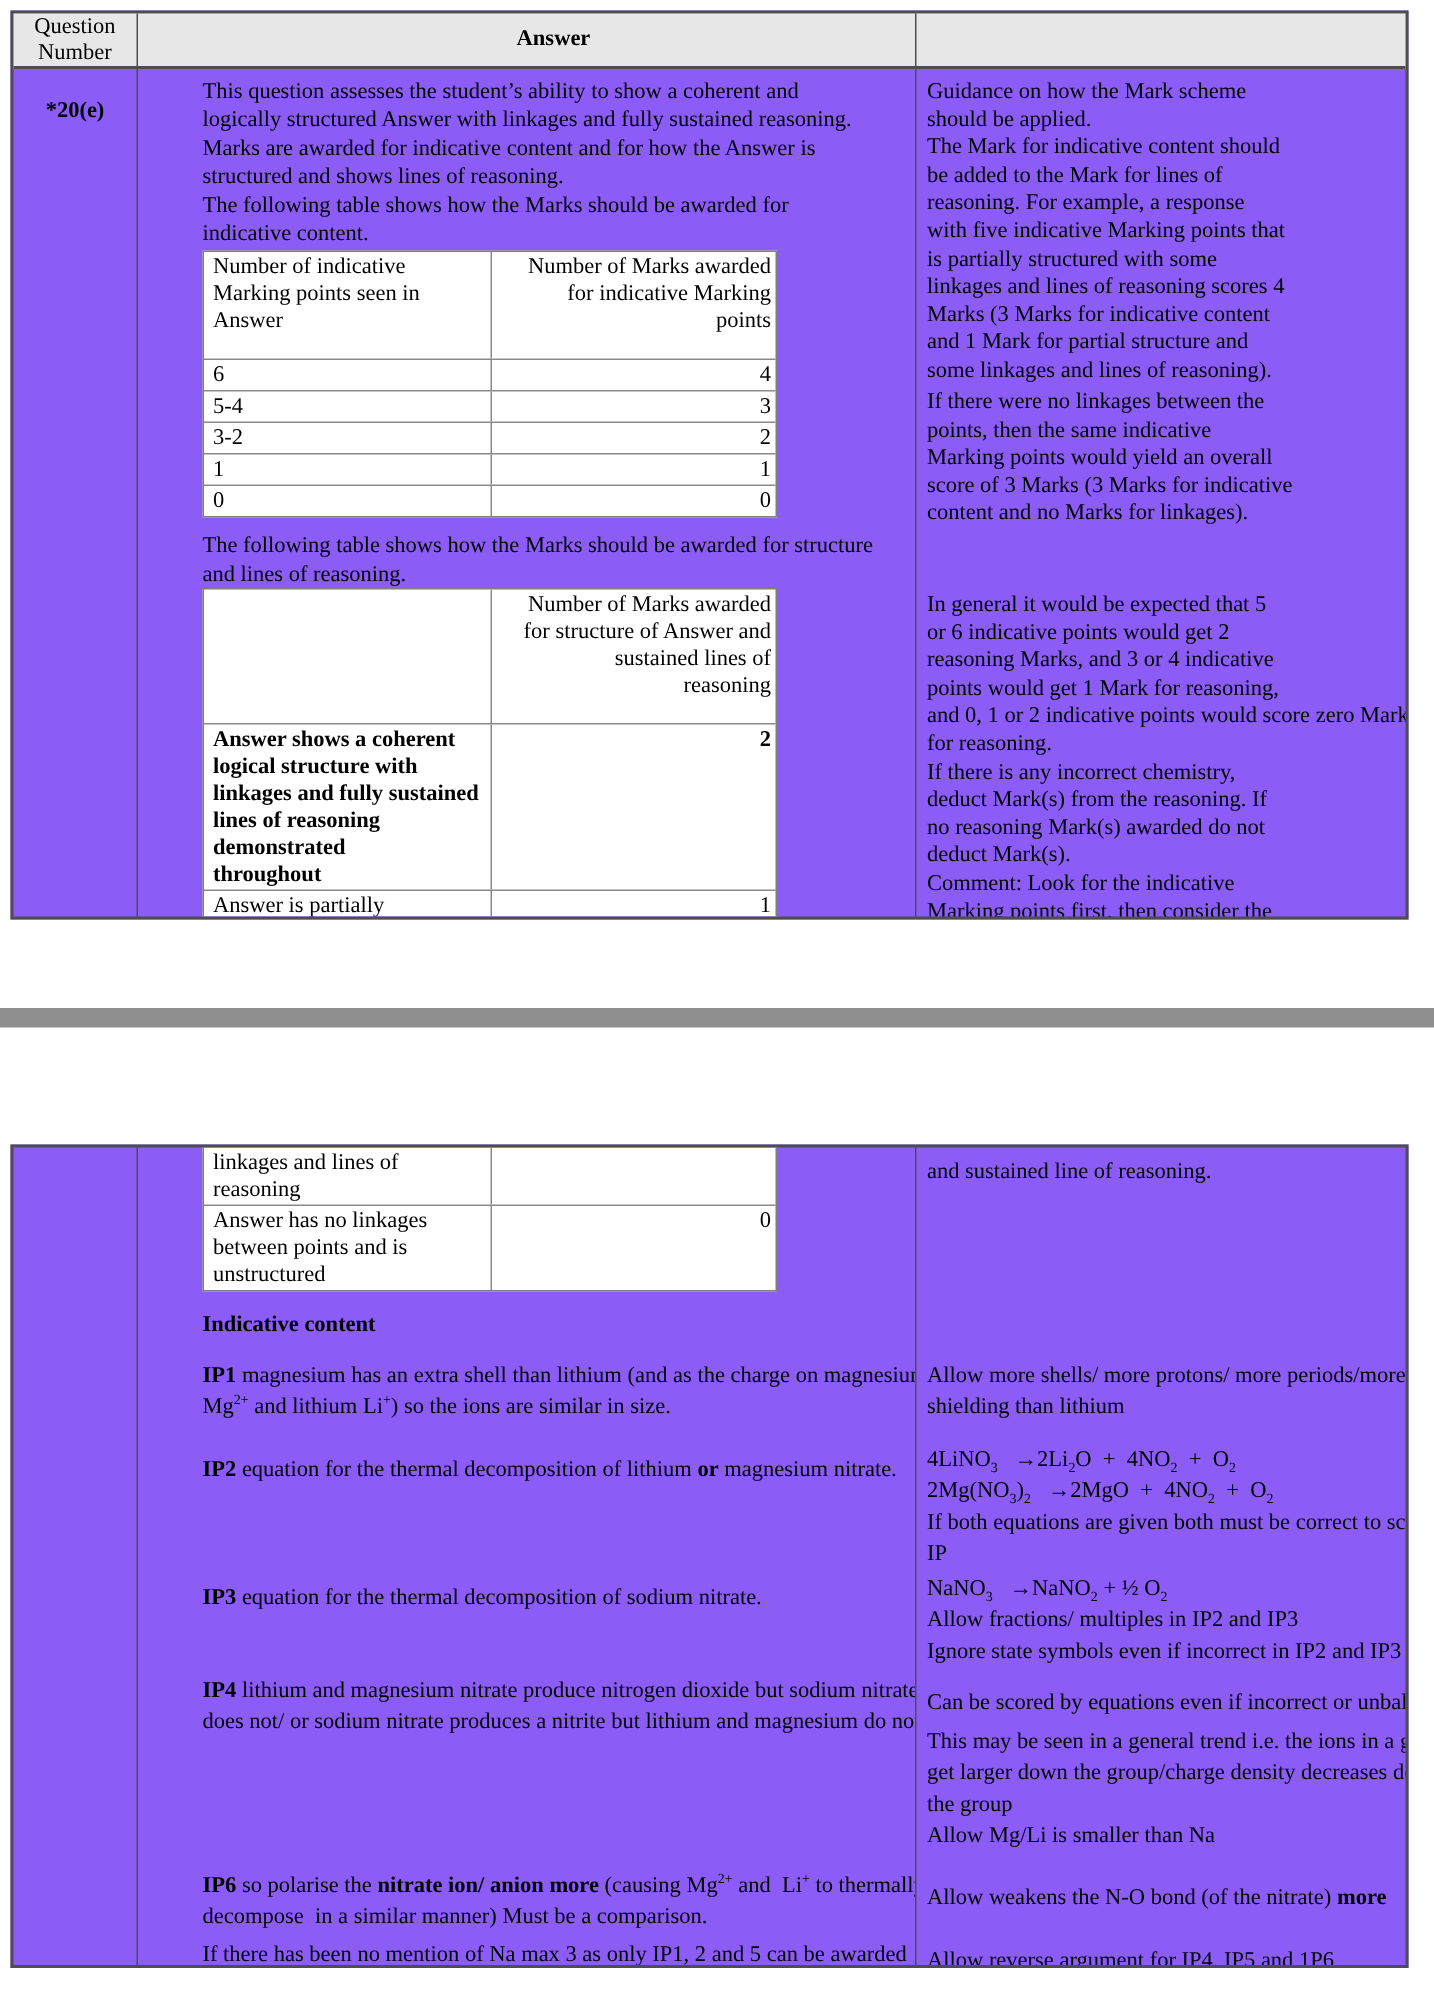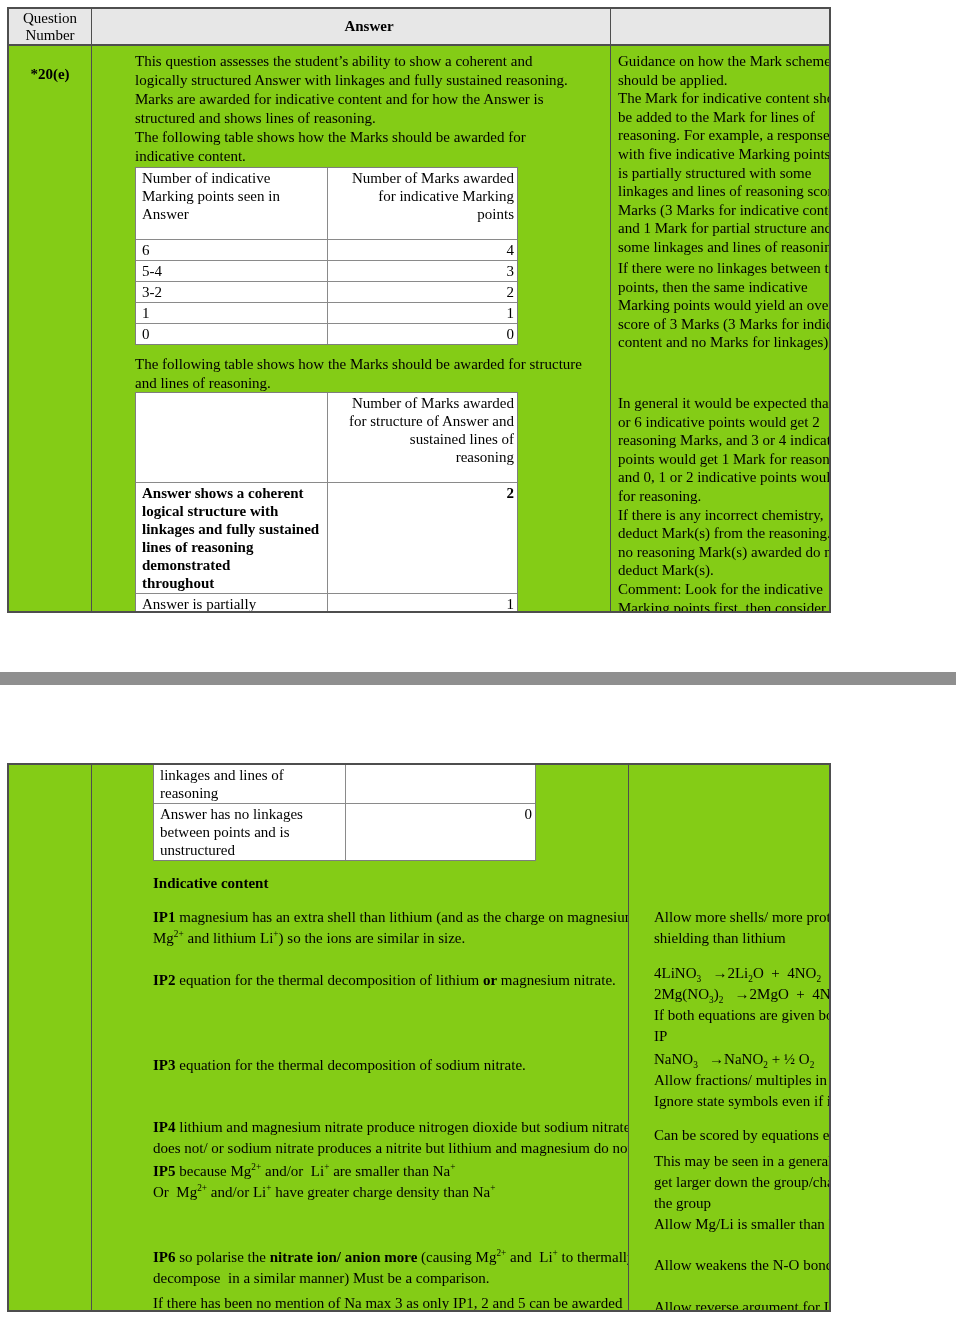--- a/index.html
+++ b/index.html
@@ -1,22 +1,22 @@
 <!DOCTYPE html>
 <html><head>
 <meta charset="utf-8">
 <style>
   html,body{margin:0;padding:0;background:#fff;}
   .page{position:relative;width:956px;height:1338px;background:#ffffff;
         font-family:"Liberation Serif","DejaVu Serif",serif;font-size:15px;color:#000;overflow:hidden;}
 
   
-  .outer{position:absolute;left:7px;width:824px;box-sizing:border-box;border:2px solid #4e4e4e;background:#84cc16;}
+  .outer{position:absolute;left:7px;width:932px;box-sizing:border-box;border:2px solid #4e4e4e;background:#8b5cf6;}
   .t1{top:7px;height:606px;}
-  .t2{top:763px;height:549px;display:flex;gap:18px;}
+  .t2{top:763px;height:549px;display:flex;}
 
   .hrow{display:flex;height:37px;background:#e7e7e7;border-bottom:2px solid #4e4e4e;box-sizing:border-box;}
   .hcell{box-sizing:border-box;display:flex;align-items:center;justify-content:center;text-align:center;
          line-height:16.5px;white-space:pre-line;}
   .qcol{width:83px;flex:none;border-right:1.5px solid #4e4e4e;}
   .acol{width:483px;flex:none;border-right:1.5px solid #4e4e4e;margin-left:36px;}
   .gcol{flex:1;}
   .brow{display:flex;height:565px;}
   .bcell{position:relative;box-sizing:border-box;overflow:hidden;}
   .bold{font-weight:bold;}
@@ -182,26 +182,26 @@
 unstructured</div>
           <div class="ic c2 center">0</div>
         </div>
       </div>
 
       <div class="blk bold" style="top:108px;">Indicative content</div>
       <div class="blk" style="top:142px;"><b>IP1</b> magnesium has an extra shell than lithium (and as the charge on magnesium is<br>Mg<sup>2+</sup> and lithium Li<sup>+</sup>) so the ions are similar in size.</div>
       <div class="blk" style="top:205px;"><b>IP2</b> equation for the thermal decomposition of lithium <b>or</b> magnesium nitrate.</div>
       <div class="blk" style="top:290px;"><b>IP3</b> equation for the thermal decomposition of sodium nitrate.</div>
       <div class="blk" style="top:352px;"><b>IP4</b> lithium and magnesium nitrate produce nitrogen dioxide but sodium nitrate<br>does not/ or sodium nitrate produces a nitrite but lithium and magnesium do not</div>
-      <div class="blk" style="top:396px;"><b>IP5</b> because Mg<sup>2+</sup> and/or  Li<sup>+</sup> are smaller than Na<sup>+</sup><br>Or  Mg<sup>2+</sup> and/or Li<sup>+</sup> have greater charge density than Na<sup>+</sup></div>
       <div class="blk" style="top:482px;"><b>IP6</b> so polarise the <b>nitrate ion/ anion more</b> (causing Mg<sup>2+</sup> and  Li<sup>+</sup> to thermally<br>decompose  in a similar manner) Must be a comparison.</div>
       <div class="blk" style="top:528px;">If there has been no mention of Na max 3 as only IP1, 2 and 5 can be awarded</div>
     </div>
 
     <div class="bcell gcol gcell">
+      <div class="blk" style="top:6px;">and sustained line of reasoning.</div>
       <div class="blk" style="top:142px;">Allow more shells/ more protons/ more periods/more
 shielding than lithium</div>
       <div class="blk" style="top:198px;font-family:Liberation Serif, serif;">4LiNO<sub>3</sub>   →2Li<sub>2</sub>O  +  4NO<sub>2</sub>  +  O<sub>2</sub><br>2Mg(NO<sub>3</sub>)<sub>2</sub>   →2MgO  +  4NO<sub>2</sub>  +  O<sub>2</sub><br>If both equations are given both must be correct to score the<br>IP</div>
       <div class="blk" style="top:284px;">NaNO<sub>3</sub>   →NaNO<sub>2</sub> + ½ O<sub>2</sub><br>Allow fractions/ multiples in IP2 and IP3<br>Ignore state symbols even if incorrect in IP2 and IP3</div>
       <div class="blk" style="top:360px;">Can be scored by equations even if incorrect or unbalanced</div>
       <div class="blk" style="top:386px;">This may be seen in a general trend i.e. the ions in a group
 get larger down the group/charge density decreases down
 the group
 Allow Mg/Li is smaller than Na</div>
       <div class="blk" style="top:490px;">Allow weakens the N-O bond (of the nitrate) <b>more</b></div>

